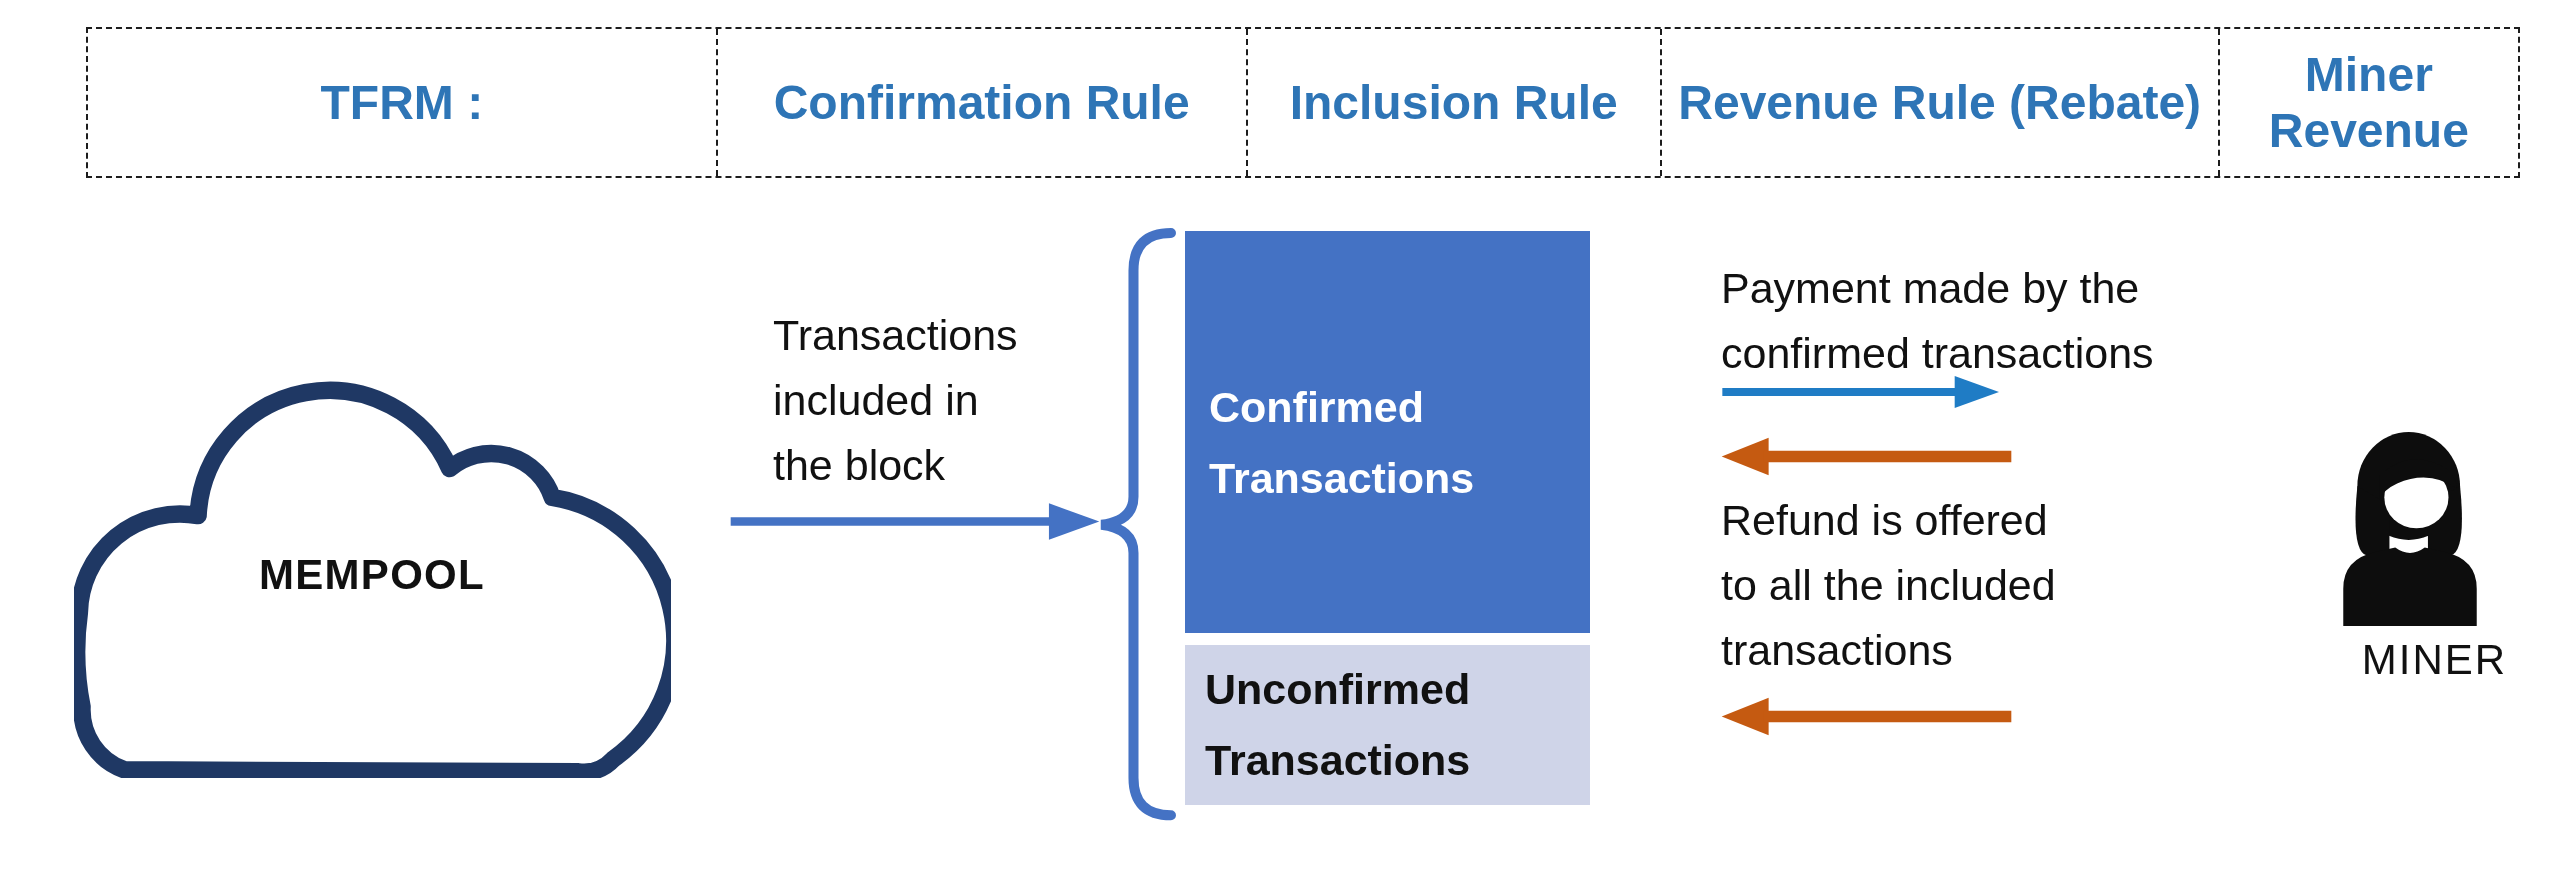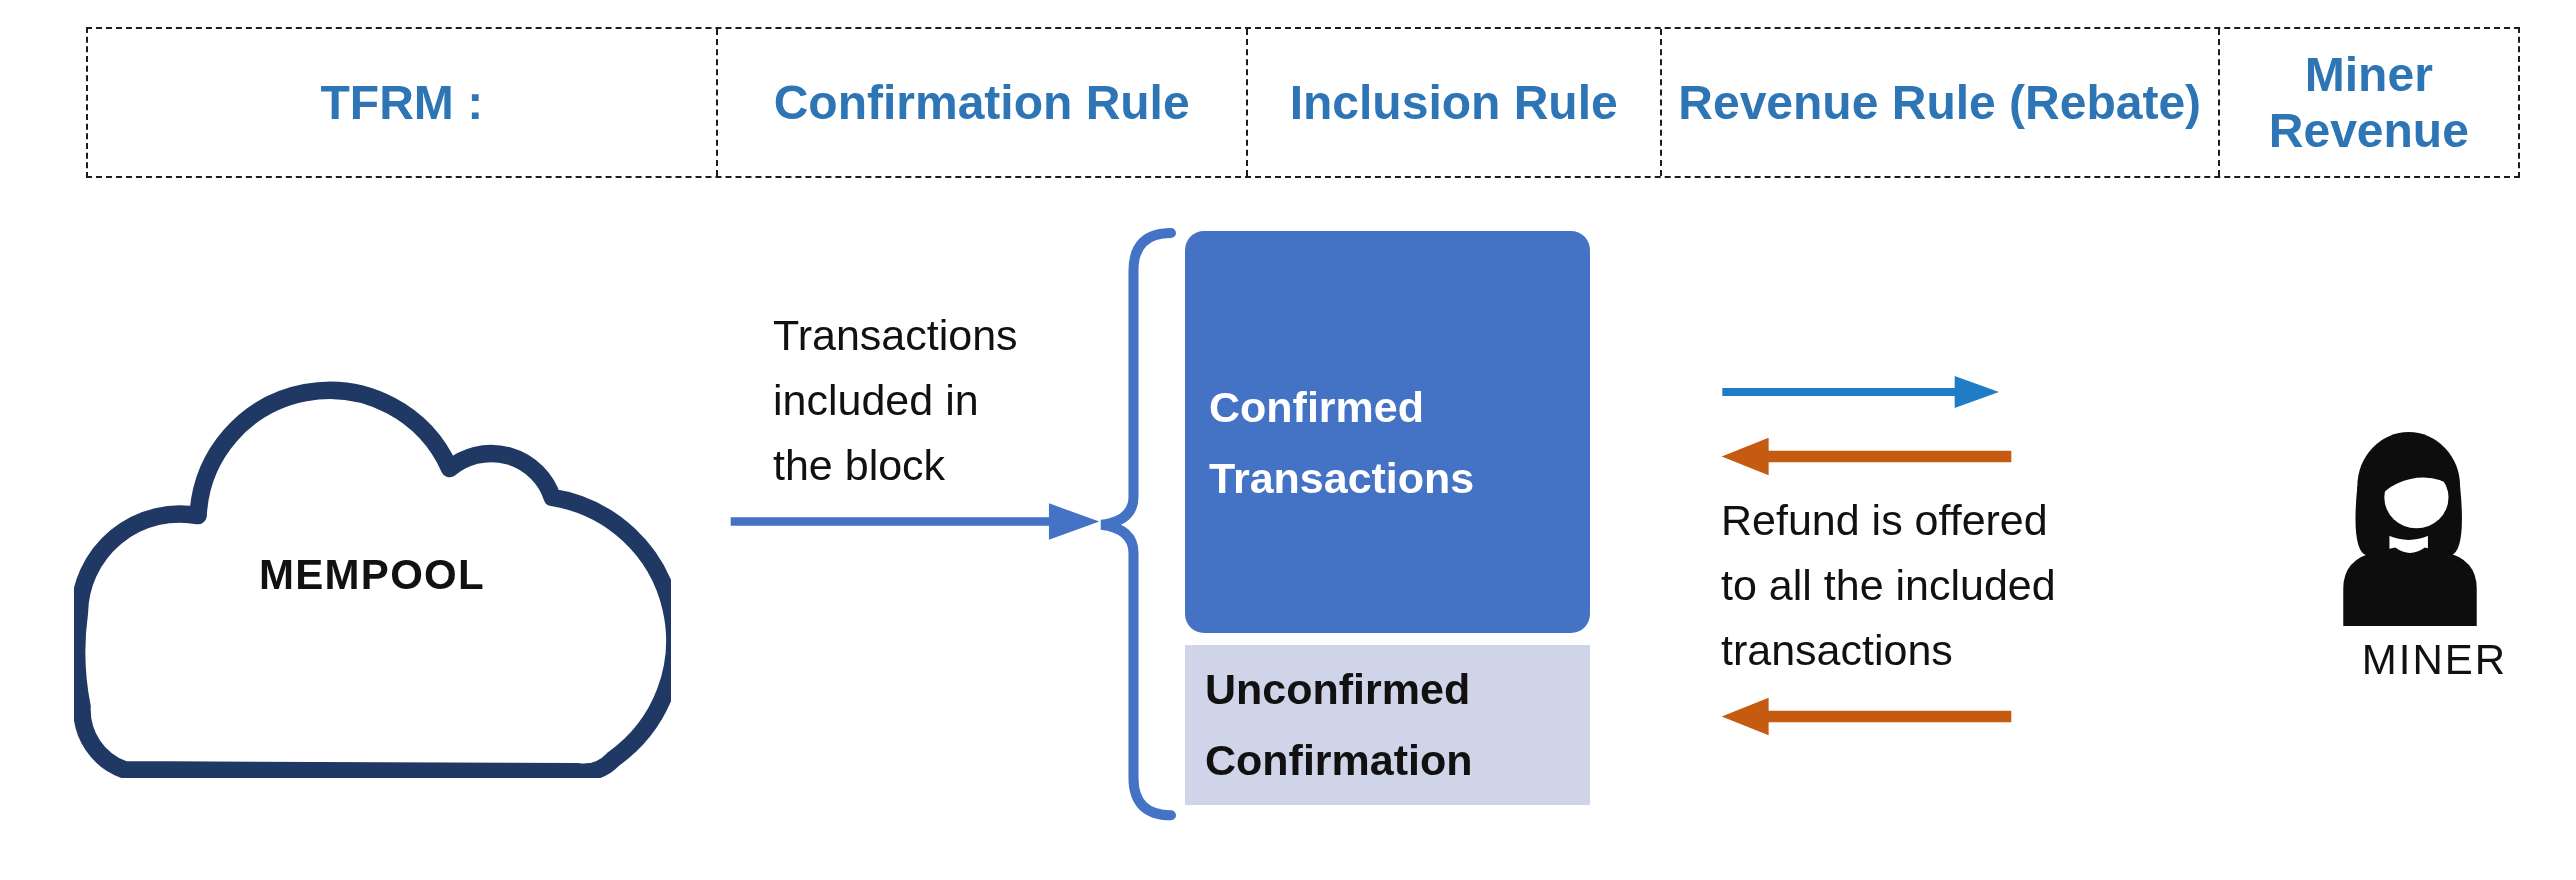--- a/index.html
+++ b/index.html
@@ -15,21 +15,21 @@
             box-sizing:border-box;border-left:2px dashed #1c1c1c;
             color:#2e75b6;font-weight:bold;font-size:48px;line-height:56px;
             text-align:center;white-space:pre-line;}
   .hdr-cell:first-child{border-left:none;}
 
   
   .txt{font-size:43px;line-height:65px;white-space:pre-line;color:#111111;}
 
   
   .box-confirmed{left:1185px;top:231px;width:405px;height:402px;background:#4472c4;
-                 display:flex;flex-direction:column;justify-content:center;border-radius:19px;}
+                 display:flex;flex-direction:column;justify-content:center;}
   .box-confirmed .lbl{color:#ffffff;font-weight:bold;font-size:43px;line-height:71px;
                       padding-left:24px;white-space:pre-line;transform:translateY(10.7px);}
   .box-unconfirmed{left:1185px;top:645px;width:405px;height:160px;background:#cfd4e8;
                    display:flex;flex-direction:column;justify-content:center;}
   .box-unconfirmed .lbl{color:#111111;font-weight:bold;font-size:43px;line-height:71px;
                         padding-left:20px;white-space:pre-line;}
 
   .mempool-label{left:171px;top:551px;width:402px;text-align:center;
                  font-size:42px;letter-spacing:1.3px;color:#111111;font-weight:bold;}
   .miner-label{left:2314px;top:636px;width:241px;text-align:center;
@@ -75,23 +75,25 @@
     <path d="M 118 8 Q 62 8 62 64 L 62 402 Q 62 438 14 444
              Q 62 450 62 486 L 62 822 Q 62 878 118 878" fill="none" stroke="#4472c4" stroke-width="15" stroke-linecap="round"></path>
   </svg>
 
   <div class="abs box-confirmed">
     <div class="lbl">Confirmed
 Transactions</div>
   </div>
   <div class="abs box-unconfirmed">
     <div class="lbl">Unconfirmed
-Confirmation</div>
+Transactions</div>
   </div>
 
+  <div class="abs txt" style="left:1721px;top:256px;width:577px">Payment made by the
+confirmed transactions</div>
 
   <svg class="abs" style="left:1721px;top:373px" width="282" height="38" viewBox="0 0 420 56">
     <line x1="2" y1="28" x2="355" y2="28" stroke="#1f7cc5" stroke-width="12"></line>
     <polygon points="348,4 414,28 348,52" fill="#1f7cc5"></polygon>
   </svg>
 
   <svg class="abs" style="left:1719px;top:435px" width="295" height="43" viewBox="0 0 440 64">
     <polygon points="74,4 4,32 74,60" fill="#c55a11"></polygon>
     <line x1="66" y1="32" x2="436" y2="32" stroke="#c55a11" stroke-width="17"></line>
   </svg>

